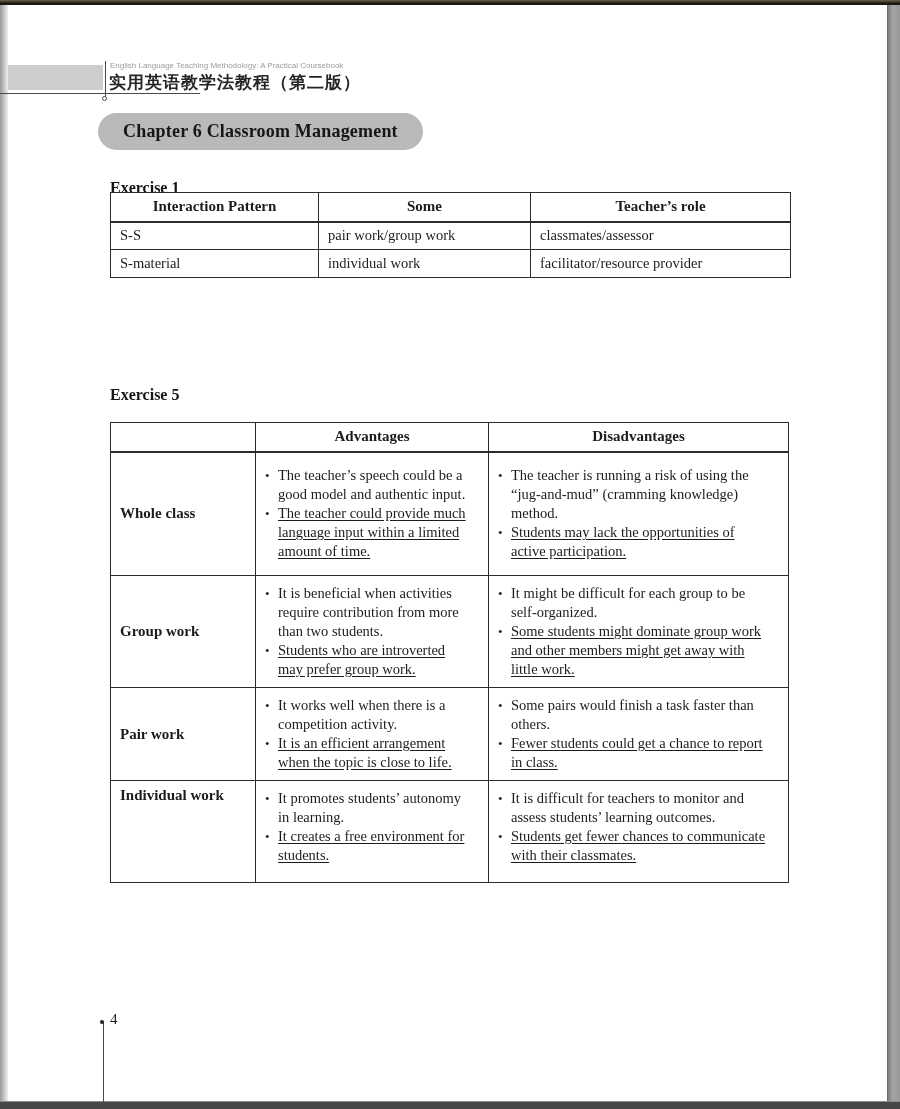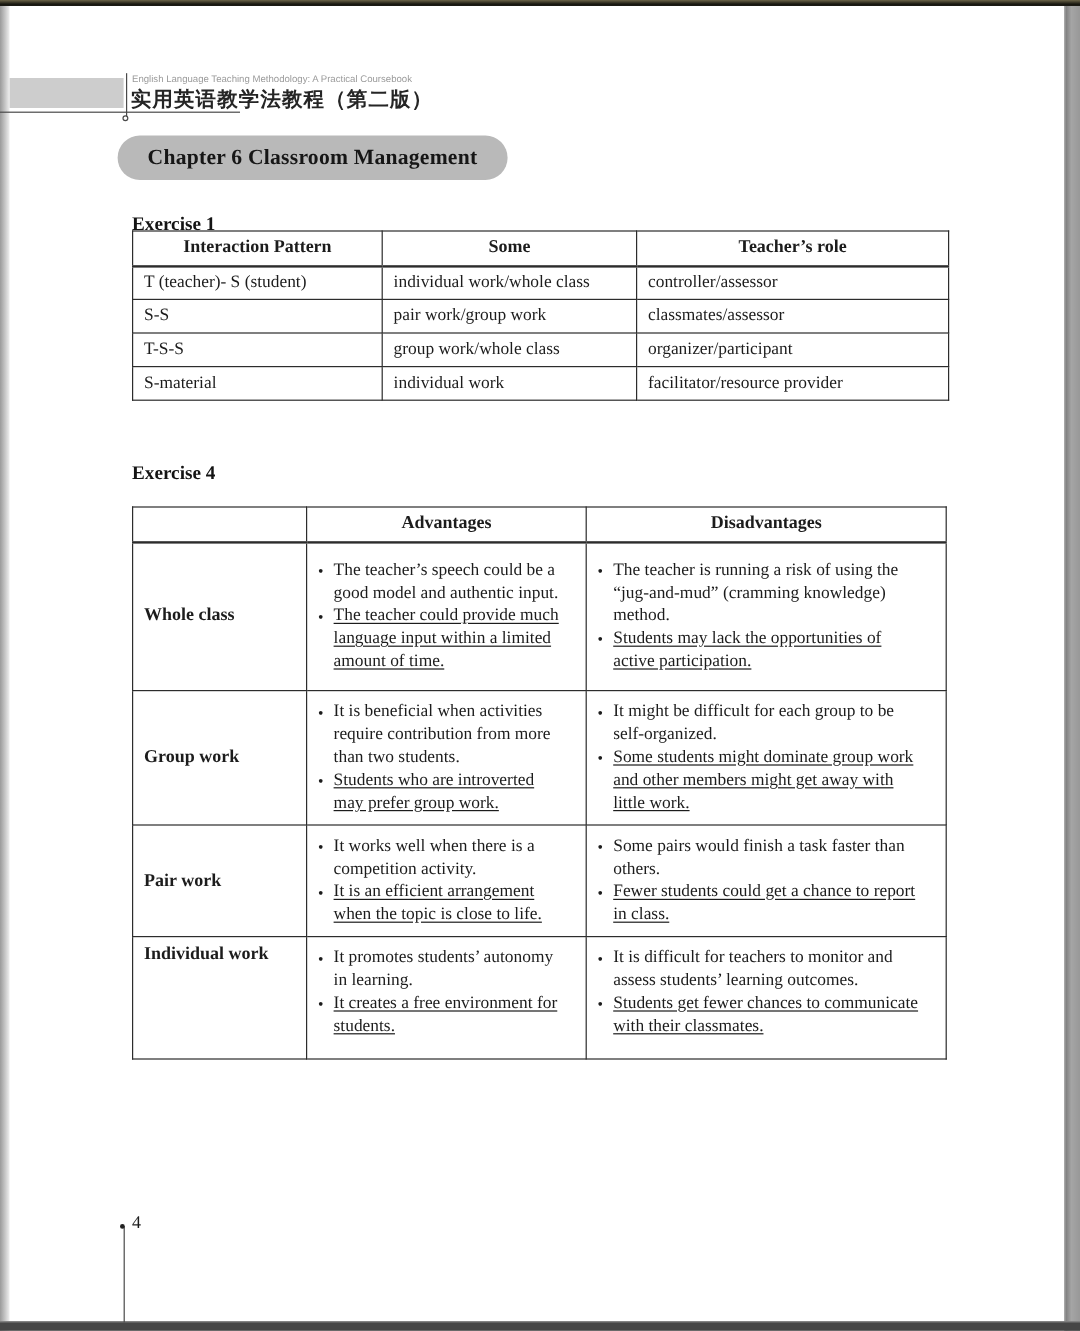--- a/index.html
+++ b/index.html
@@ -89,43 +89,33 @@
       <col>
       <col>
     </colgroup>
   <tbody>
       <tr>
     <th>Interaction Pattern</th>
     <th>Some</th>
     <th>Teacher’s role</th>
   </tr>
   <tr>
-    <td>T (teacher)- S (student)</td>
-    <td>individual work/whole class</td>
-    <td>controller/assessor</td>
-  </tr>
-  <tr>
     <td>S-S</td>
     <td>pair work/group work</td>
     <td>classmates/assessor</td>
-  </tr>
-  <tr>
-    <td>T-S-S</td>
-    <td>group work/whole class</td>
-    <td>organizer/participant</td>
   </tr>
   <tr>
     <td>S-material</td>
     <td>individual work</td>
     <td>facilitator/resource provider</td>
   </tr>
 </tbody>
   </table>
 
-<div class="ex-label" id="ex2-label">Exercise 4</div>
+<div class="ex-label" id="ex2-label">Exercise 5</div>
 <table id="table2">
   <colgroup>
       <col>
       <col>
       <col>
     </colgroup>
   <tbody>
       <tr>
     <th></th>
     <th>Advantages</th>

